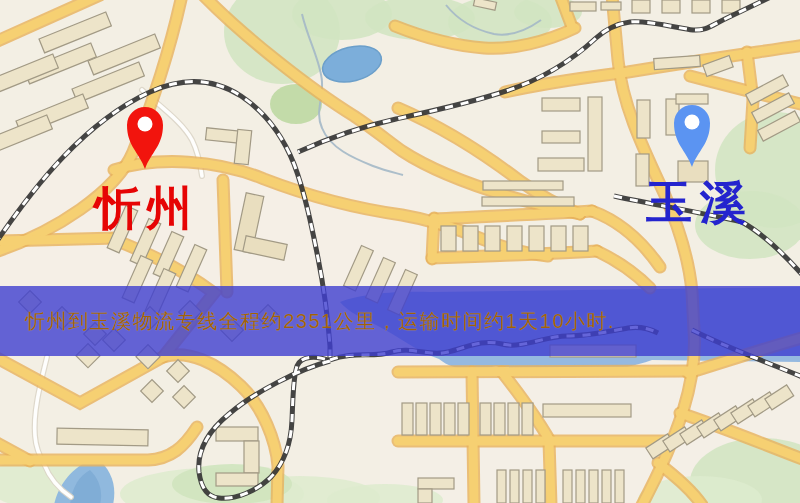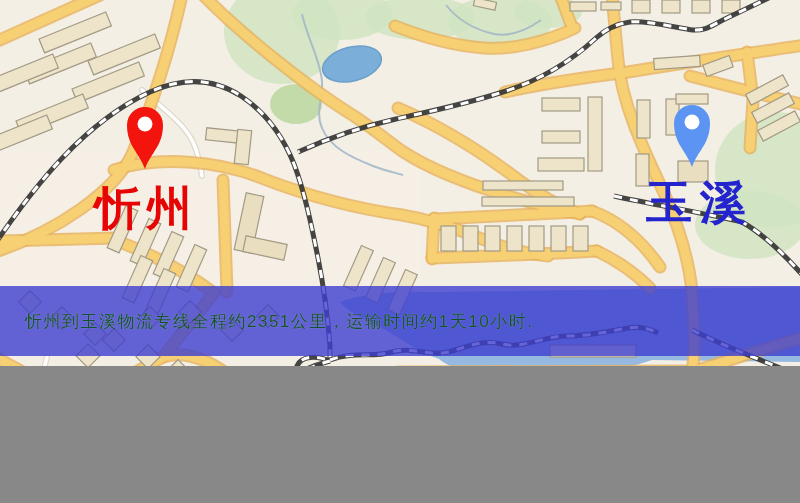--- a/index.html
+++ b/index.html
@@ -1,34 +1,34 @@
 <!DOCTYPE html>
 <html><head>
 <meta charset="utf-8">
 <style>
   html,body{margin:0;padding:0;background:#888;}
-  #stage{position:relative;width:800px;height:366px;overflow:hidden;
+  #stage{position:relative;width:800px;height:503px;overflow:hidden;
          font-family:"Liberation Sans","DejaVu Sans",sans-serif;background:#F3EFE4;}
   #map-art{position:absolute;left:0;top:0;filter:blur(.45px) saturate(.96);}
   #map-overlay{position:absolute;left:0;top:0;}
   .rc{stroke:#EAB258;stroke-width:13;fill:none;stroke-linecap:round;opacity:.8}
   .rf{stroke:#F8D06E;stroke-width:9;fill:none;stroke-linecap:round}
   .mc{stroke:#DCD5C6;stroke-width:6;fill:none;stroke-linecap:round;opacity:.9}
   .mf{stroke:#FEFEFD;stroke-width:3.6;fill:none;stroke-linecap:round}
   .rwb{stroke:#353535;stroke-width:5;fill:none;opacity:.92}
   .rww{stroke:#FFFFFF;stroke-width:3;fill:none;stroke-dasharray:8 8}
   .bld{fill:#EDE4C8;stroke:#A29A84;stroke-width:1.2}
   .bld2{fill:#E9DEBE;stroke:#A29A84;stroke-width:1.2}
   .park{fill:#D2E5C0;opacity:.88}
   .park2{fill:#DDEBCD;opacity:.85}
   .stream{stroke:#A3B8C8;stroke-width:2;fill:none;opacity:.9}
   #banner{position:absolute;left:0;top:286px;width:800px;height:70px;
           background:rgba(62,62,208,.80);display:flex;align-items:center;
           box-sizing:border-box;padding-left:25px;}
-  #banner span{color:#14532d;font-size:17px;letter-spacing:1.5px;white-space:nowrap;
+  #banner span{color:#a16207;font-size:20px;letter-spacing:1.5px;white-space:nowrap;
           text-shadow:0 0 1px rgba(255,255,255,.4);}
   .city-label{font-family:"Liberation Serif","DejaVu Serif",serif;font-weight:bold;}
 </style>
 </head>
 <body>
 
 <div id="stage">
 
   <svg id="map-art" width="800" height="503" viewBox="0 0 800 503">
     <defs>

